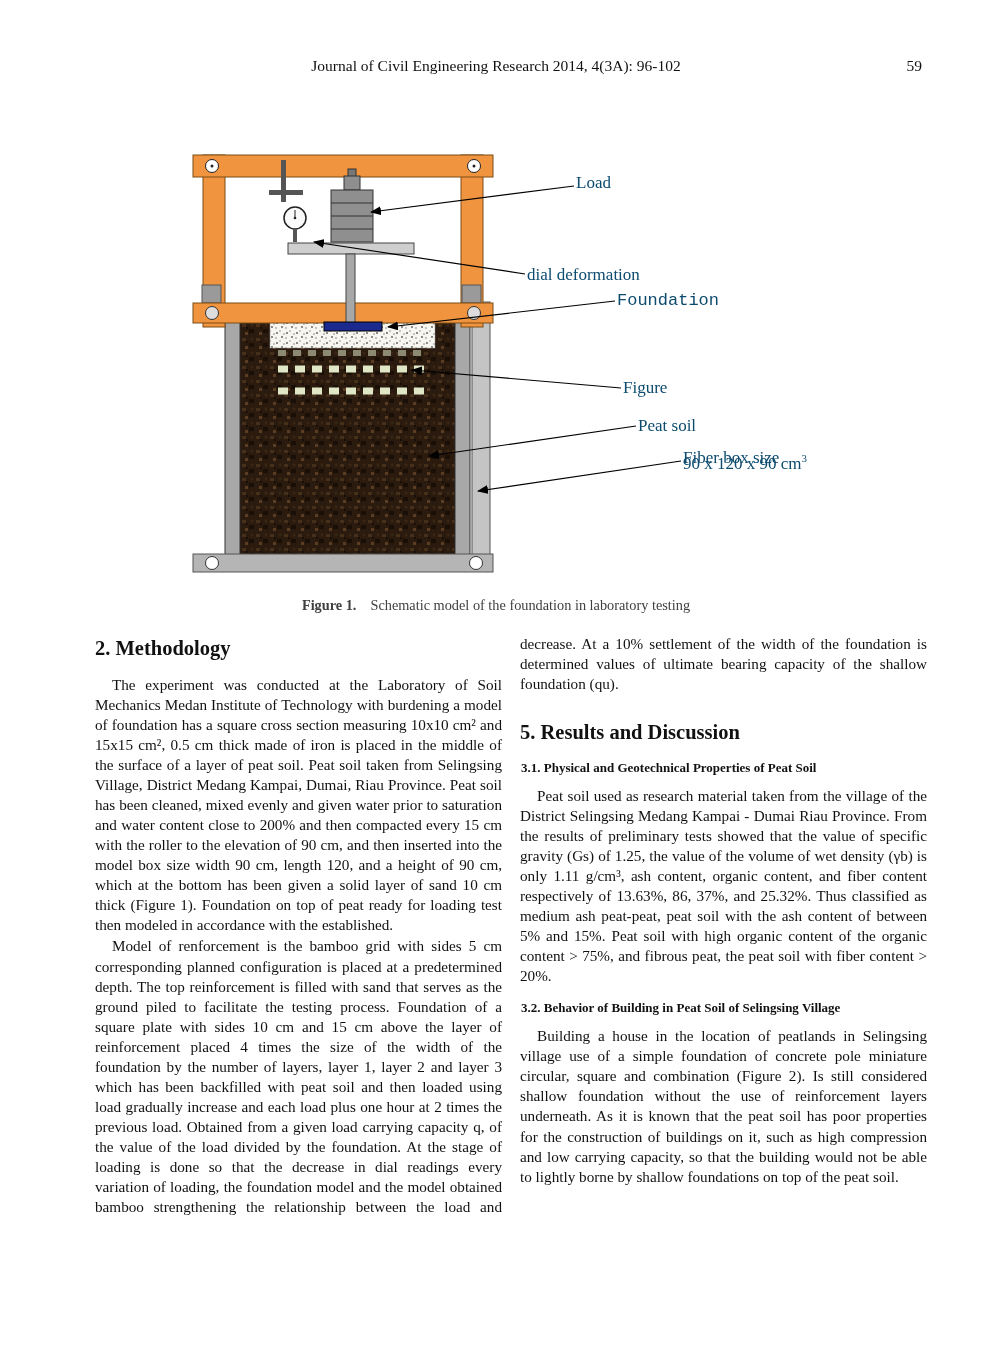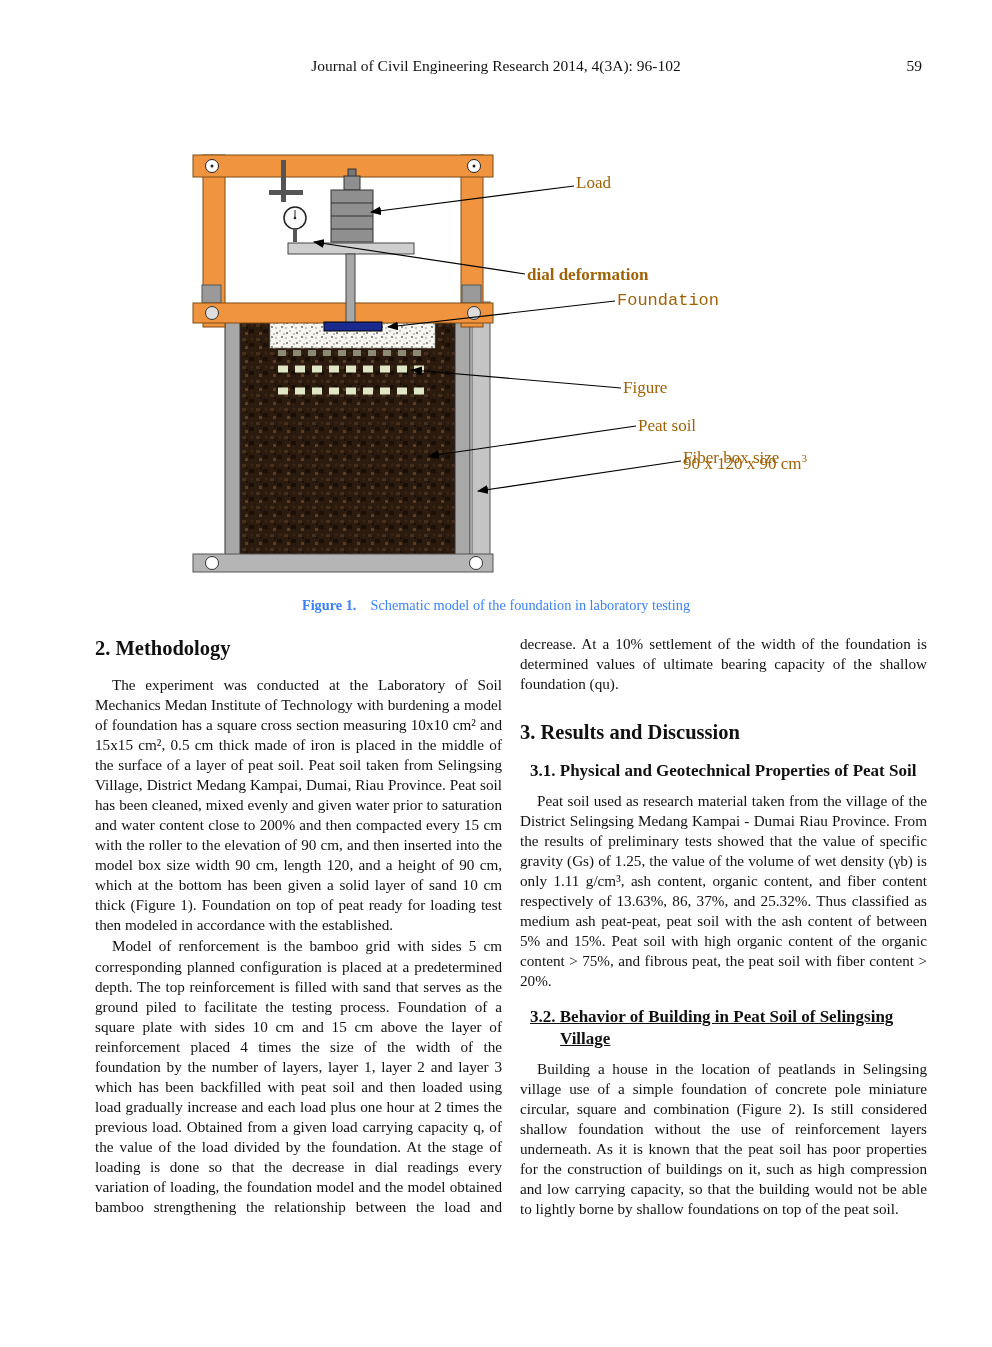--- a/index.html
+++ b/index.html
@@ -11,40 +11,40 @@
   .header-journal {
     position:absolute; top:57px; left:0; right:0;
     text-align:center; font-size:15.5px;
   }
   .header-pagenum {
     position:absolute; top:57px; right:70px; font-size:15.5px;
   }
   .figure-wrap { position:absolute; left:185px; top:140px; width:690px; height:460px; }
   .figure-wrap svg { position:absolute; left:0; top:0; }
   .fig-label {
-    position:absolute; font-size:17px; white-space:nowrap; color:#a16207;
+    position:absolute; font-size:17px; white-space:nowrap; color:#0c4a6e;
   }
   .fig-label sup { font-size:11px; }
   .caption {
     position:absolute; top:597px; left:0; right:0; text-align:center;
-    font-size:14.3px; color:#3b82f6;
+    font-size:14.3px; color:#404040;
   }
   .caption .cap-bold { font-weight:bold; margin-right:14px; }
   .columns {
     position:absolute; top:634px; left:95px; width:832px;
     display:flex; gap:18px;
   }
   .col { flex:1; text-align:justify; font-size:15.2px; line-height:1.32; }
   .col p { margin:0 0 1px 0; text-indent:17px; }
   .col p.noindent { text-indent:0; }
   .col p.contline { text-align-last:justify; }
   h2.sec { font-size:20.5px; font-weight:bold; margin:2px 0 13px 0; line-height:1.25; }
   h2.sec.spaced { margin-top:26px; }
-  h3.sub { font-size:17px; font-weight:bold; margin:14px 0 9px 10px; line-height:1.3; text-align:left; }
-  h3.sub.hang { padding-left:30px; text-indent:-30px;text-decoration:underline; }
+  h3.sub { font-size:13px; font-weight:bold; margin:14px 0 9px 1px; line-height:1.3; text-align:left; }
+  h3.sub.hang { padding-left:30px; text-indent:-30px; }
 </style>
 </head>
 <body>
 
 <div class="page">
 
   <div class="header-journal">Journal of Civil Engineering Research 2014, 4(3A): 96-102</div>
   <div class="header-pagenum">59</div>
 
   <div class="figure-wrap">
@@ -123,41 +123,41 @@
 
       <line x1="389" y1="46" x2="186" y2="72" stroke="#000" stroke-width="1.2" marker-end="url(#arrow)"></line>
       <line x1="340" y1="134" x2="129" y2="102" stroke="#000" stroke-width="1.2" marker-end="url(#arrow)"></line>
       <line x1="430" y1="161" x2="203" y2="187" stroke="#000" stroke-width="1.2" marker-end="url(#arrow)"></line>
       <line x1="436" y1="248" x2="227" y2="230" stroke="#000" stroke-width="1.2" marker-end="url(#arrow)"></line>
       <line x1="451" y1="286" x2="244" y2="316" stroke="#000" stroke-width="1.2" marker-end="url(#arrow)"></line>
       <line x1="496" y1="321" x2="293" y2="351" stroke="#000" stroke-width="1.2" marker-end="url(#arrow)"></line>
     </svg>
 
     <div class="fig-label" style="left:391px; top:33px;">Load</div>
-    <div class="fig-label" style="left:342px; top:125px;font-weight:bold;">dial deformation</div>
+    <div class="fig-label" style="left:342px; top:125px;">dial deformation</div>
     <div class="fig-label" style="left:432px; top:151px;font-family:Liberation Mono, monospace;">Foundation</div>
     <div class="fig-label" style="left:438px; top:238px;">Figure</div>
     <div class="fig-label" style="left:453px; top:276px;">Peat soil</div>
     <div class="fig-label" style="left:498px; top:308px;">Fiber box size</div>
     <div class="fig-label" style="left:498px; top:312px;"><span>90 x 120 x 90 cm</span><sup>3</sup></div>
   </div>
 
   <div class="caption">
     <span class="cap-bold">Figure 1.</span><span>Schematic model of the foundation in laboratory testing</span>
   </div>
 
   <div class="columns">
     <div class="col">
       <h2 class="sec">2. Methodology</h2>
       <p>The experiment was conducted at the Laboratory of Soil Mechanics Medan Institute of Technology with burdening a model of foundation has a square cross section measuring 10x10 cm² and 15x15 cm², 0.5 cm thick made of iron is placed in the middle of the surface of a layer of peat soil. Peat soil taken from Selingsing Village, District Medang Kampai, Dumai, Riau Province. Peat soil has been cleaned, mixed evenly and given water prior to saturation and water content close to 200% and then compacted every 15 cm with the roller to the elevation of 90 cm, and then inserted into the model box size width 90 cm, length 120, and a height of 90 cm, which at the bottom has been given a solid layer of sand 10 cm thick (Figure 1). Foundation on top of peat ready for loading test then modeled in accordance with the established.</p>
       <p class="contline">Model of renforcement is the bamboo grid with sides 5 cm corresponding planned configuration is placed at a predetermined depth. The top reinforcement is filled with sand that serves as the ground piled to facilitate the testing process. Foundation of a square plate with sides 10 cm and 15 cm above the layer of reinforcement placed 4 times the size of the width of the foundation by the number of layers, layer 1, layer 2 and layer 3 which has been backfilled with peat soil and then loaded using load gradually increase and each load plus one hour at 2 times the previous load. Obtained from a given load carrying capacity q, of the value of the load divided by the foundation. At the stage of loading is done so that the decrease in dial readings every variation of loading, the foundation model and the model obtained bamboo strengthening the relationship between the load and</p>
     </div>
     <div class="col">
       <p class="noindent">decrease. At a 10% settlement of the width of the foundation is determined values of ultimate bearing capacity of the shallow foundation (qu).</p>
-      <h2 class="sec spaced">3. Results and Discussion</h2>
+      <h2 class="sec spaced">5. Results and Discussion</h2>
       <h3 class="sub">3.1. Physical and Geotechnical Properties of Peat Soil</h3>
       <p>Peat soil used as research material taken from the village of the District Selingsing Medang Kampai - Dumai Riau Province. From the results of preliminary tests showed that the value of specific gravity (Gs) of 1.25, the value of the volume of wet density (γb) is only 1.11 g/cm³, ash content, organic content, and fiber content respectively of 13.63%, 86, 37%, and 25.32%. Thus classified as medium ash peat-peat, peat soil with the ash content of between 5% and 15%. Peat soil with high organic content of the organic content &gt; 75%, and fibrous peat, the peat soil with fiber content &gt; 20%.</p>
       <h3 class="sub hang">3.2. Behavior of Building in Peat Soil of Selingsing Village</h3>
       <p>Building a house in the location of peatlands in Selingsing village use of a simple foundation of concrete pole miniature circular, square and combination (Figure 2). Is still considered shallow foundation without the use of reinforcement layers underneath. As it is known that the peat soil has poor properties for the construction of buildings on it, such as high compression and low carrying capacity, so that the building would not be able to lightly borne by shallow foundations on top of the peat soil.</p>
     </div>
   </div>
 
 </div>
 
 </body></html>

